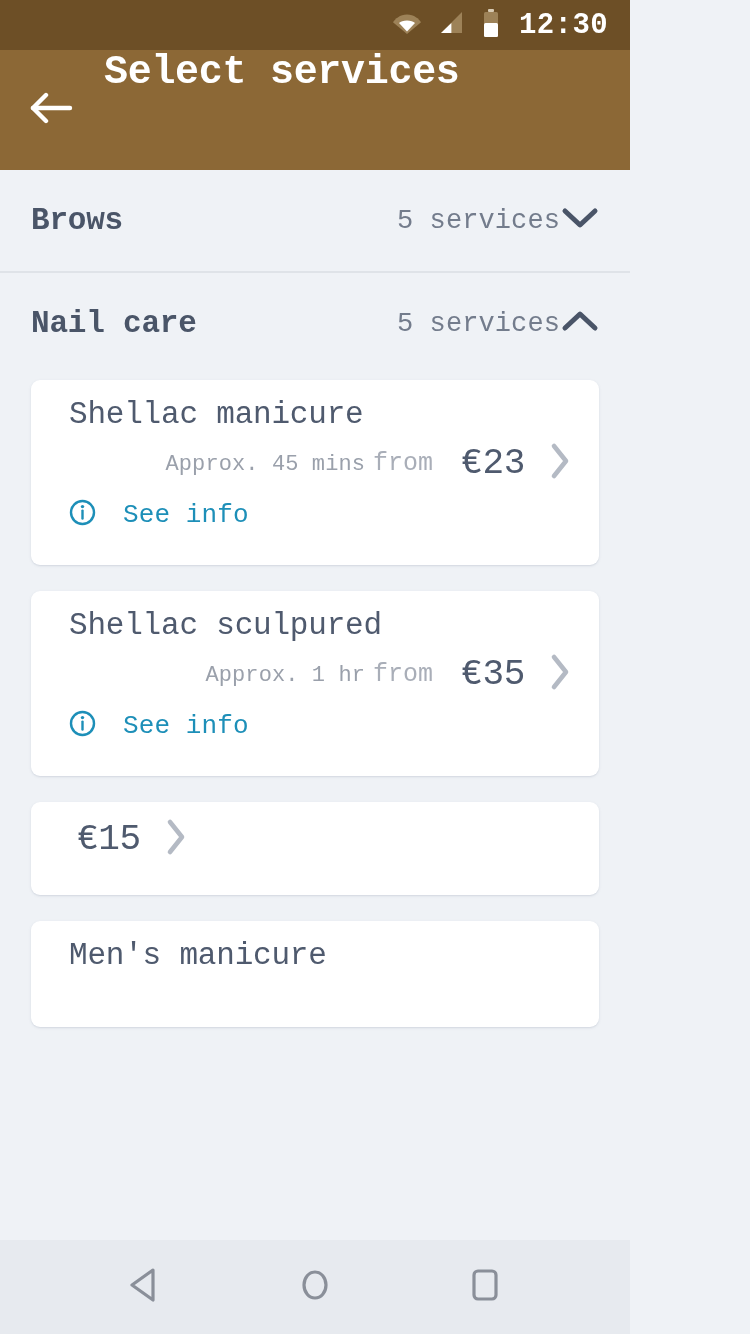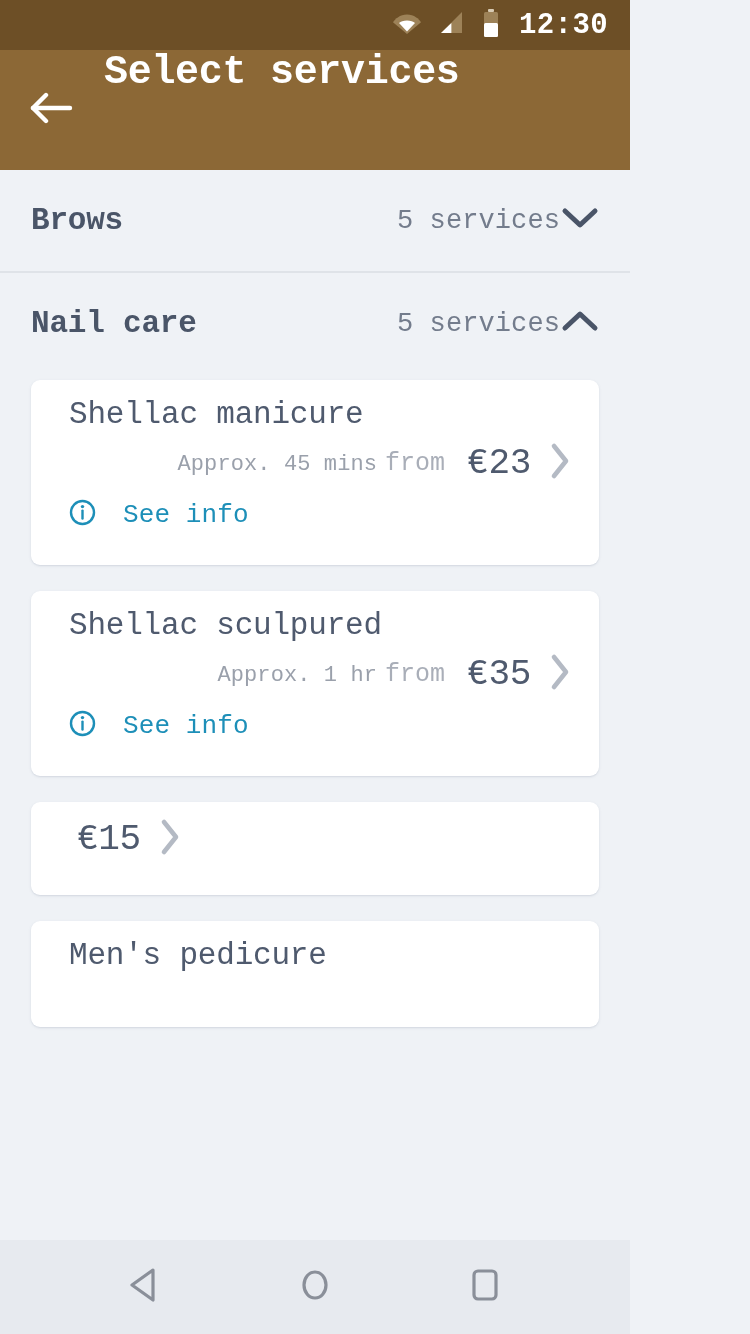--- a/index.html
+++ b/index.html
@@ -101,21 +101,21 @@
   }
   .see-info {
     margin-top:22px;
     display:inline-flex; align-items:center; gap:27px;
     cursor:pointer;
   }
   .see-info-label {
     font-size:26px; color:#1d8fb8; letter-spacing:0.1px;
   }
   .card-right {
-    display:flex; align-items:center; gap:18px;
+    display:flex; align-items:center; gap:24px;
     align-self:center;
     flex:0 0 auto;
     padding-left:8px;
     text-align:center;
   }
   .price-from {
     font-size:25px; color:#a9aeb8; margin-right:4px;
   }
   .price {
     font-size:36px; color:#4f5a6e; font-weight:normal;
@@ -275,21 +275,21 @@
             <svg width="22" height="38" viewBox="0 0 22 38">
               <path d="M5 4 L17 19 L5 34" stroke="#b4bac4" stroke-width="4.6" stroke-linecap="round" stroke-linejoin="round" fill="none"></path>
             </svg>
           </span>
         </div>
       </div>
 
 
       <div class="card clipped">
         <div class="card-left">
-          <div class="svc-title">Men's pedicure</div>
+          <div class="svc-title">Men's manicure</div>
 
         </div>
 
       </div>
 
     </div>
   </div>
 
   <div class="navbar">
     <div class="nav-btn">

